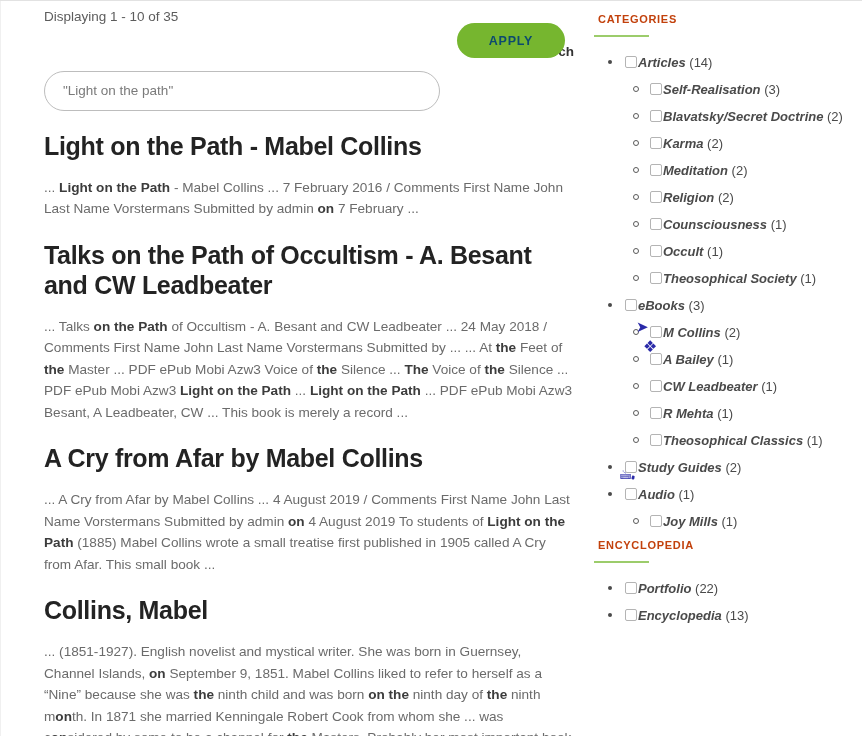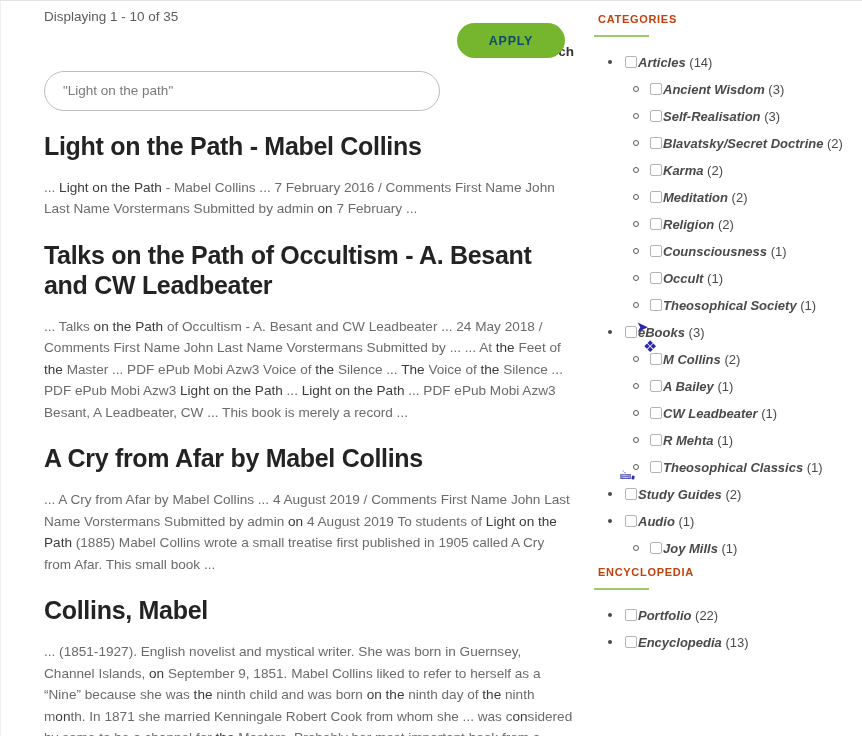--- a/index.html
+++ b/index.html
@@ -84,21 +84,21 @@
     color: #232323;
     margin: 0 0 16px 0;
     letter-spacing: -0.3px;
   }
   .result-snippet {
     font-size: 13.6px;
     line-height: 21.5px;
     color: #6b6b6b;
     margin: 0;
   }
-  .result-snippet b { color: #3c3c3c; font-weight: normal; }
+  .result-snippet b { color: #3c3c3c; font-weight: bold; }
 
   
   .sidebar {
     position: absolute;
     left: 594px; top: 0;
     width: 268px;
     padding-top: 12px;
   }
   .side-block { margin-bottom: 4px; }
   .side-heading {
@@ -205,21 +205,20 @@
         </div>
       </div>
   </div>
 
   <div class="sidebar" id="sidebar">
       <div class="side-block">
         <div class="side-heading">CATEGORIES</div>
         <div class="side-rule"></div>
         <ul class="facets">
           <li><span class="facet-row"><span class="cb"></span><span class="facet-label">Articles</span><span class="facet-count"> (14)</span></span><ul>
-              <li><span class="facet-row"><span class="cb"></span><span class="facet-label">Ancient Wisdom</span><span class="facet-count"> (3)</span></span></li>
               <li><span class="facet-row"><span class="cb"></span><span class="facet-label">Self-Realisation</span><span class="facet-count"> (3)</span></span></li>
               <li><span class="facet-row"><span class="cb"></span><span class="facet-label">Blavatsky/Secret Doctrine</span><span class="facet-count"> (2)</span></span></li>
               <li><span class="facet-row"><span class="cb"></span><span class="facet-label">Karma</span><span class="facet-count"> (2)</span></span></li>
               <li><span class="facet-row"><span class="cb"></span><span class="facet-label">Meditation</span><span class="facet-count"> (2)</span></span></li>
               <li><span class="facet-row"><span class="cb"></span><span class="facet-label">Religion</span><span class="facet-count"> (2)</span></span></li>
               <li><span class="facet-row"><span class="cb"></span><span class="facet-label">Counsciousness</span><span class="facet-count"> (1)</span></span></li>
               <li><span class="facet-row"><span class="cb"></span><span class="facet-label">Occult</span><span class="facet-count"> (1)</span></span></li>
               <li><span class="facet-row"><span class="cb"></span><span class="facet-label">Theosophical Society</span><span class="facet-count"> (1)</span></span></li>
             </ul></li>
           <li><span class="facet-row"><span class="cb"></span><span class="facet-label">eBooks</span><span class="facet-count"> (3)</span></span><ul>

